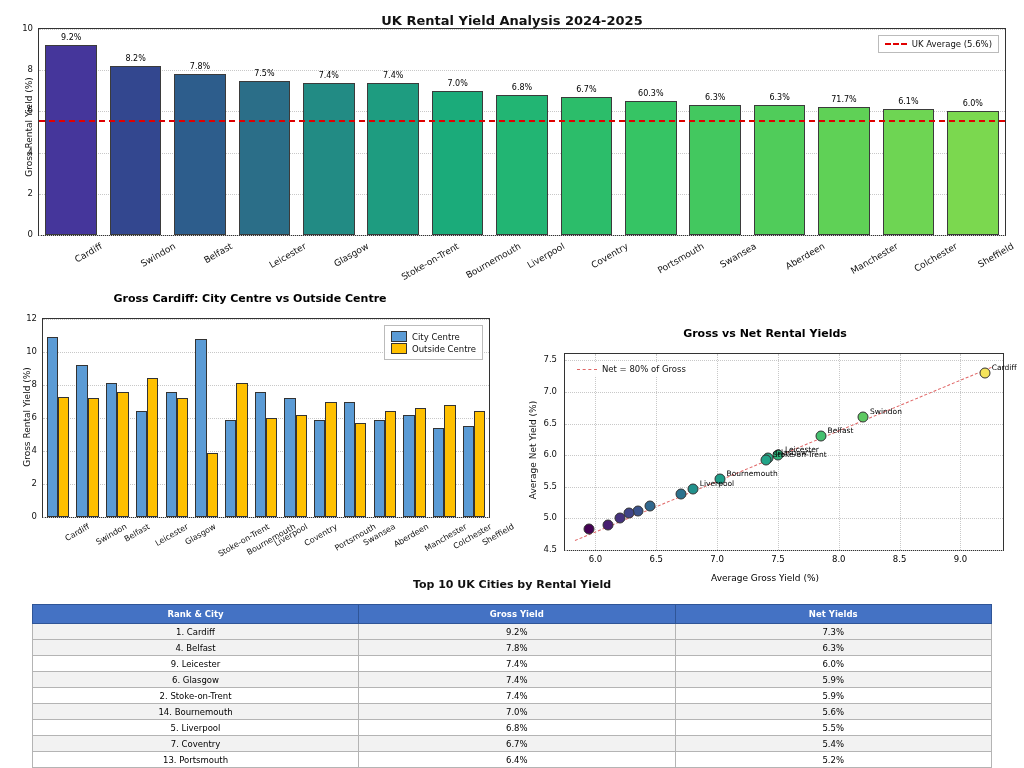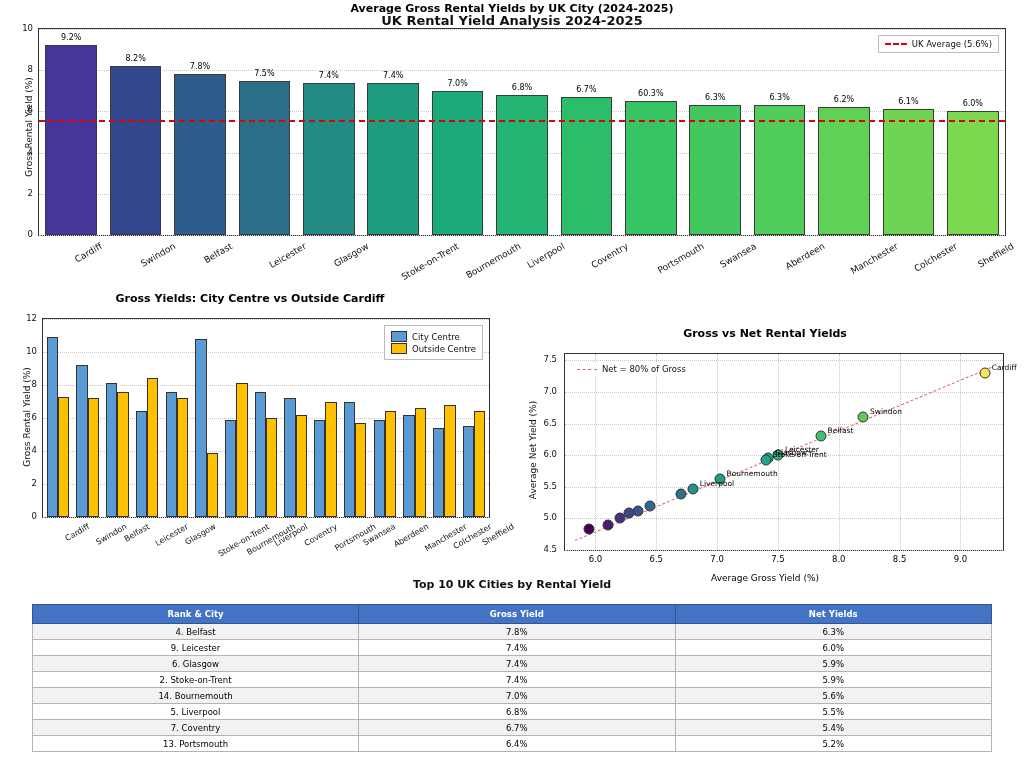--- a/index.html
+++ b/index.html
@@ -186,21 +186,20 @@
   table.ranking col.c1 { width: 34%; }
   table.ranking col.c2 { width: 33%; }
   table.ranking col.c3 { width: 33%; }
 </style>
 </head>
 <body>
 
 <div class="page">
 
   <div class="panel" id="main-chart">
-    <div class="title" style="position:absolute; left:0; top:2px; width:1024px;">Average Gross Rental Yields by UK City (2024-2025)</div>
     <div class="suptitle" style="position:absolute; left:0; top:13px; width:1024px;">UK Rental Yield Analysis 2024-2025</div>
 
     <div class="ylab-rot" style="left:-56px; top:122px; width:170px;">Gross Rental Yield (%)</div>
 
     <div class="plotbox" id="main-plot">
         <div class="grid-h" style="top: 206px;"></div>
         <div class="ytick" style="left: -32px; top: 200px;">0</div>
         <div class="grid-h" style="top: 164.8px;"></div>
         <div class="ytick" style="left: -32px; top: 158.8px;">2</div>
         <div class="grid-h" style="top: 123.6px;"></div>
@@ -241,38 +240,38 @@
         <div class="bar" style="left: 586.04px; width: 51.52px; height: 133.9px; background: rgb(54, 196, 100);"></div>
         <div class="bar-label" style="left: 579.6px; width: 64.4px; top: 60.1px;">60.3%</div>
         <div class="xtick-rot" style="left: 609.8px; top: 212px;">Portsmouth</div>
         <div class="bar" style="left: 650.44px; width: 51.52px; height: 129.78px; background: rgb(67, 200, 95);"></div>
         <div class="bar-label" style="left: 644px; width: 64.4px; top: 64.22px;">6.3%</div>
         <div class="xtick-rot" style="left: 674.2px; top: 212px;">Swansea</div>
         <div class="bar" style="left: 714.84px; width: 51.52px; height: 129.78px; background: rgb(80, 204, 90);"></div>
         <div class="bar-label" style="left: 708.4px; width: 64.4px; top: 64.22px;">6.3%</div>
         <div class="xtick-rot" style="left: 738.6px; top: 212px;">Aberdeen</div>
         <div class="bar" style="left: 779.24px; width: 51.52px; height: 127.72px; background: rgb(95, 209, 86);"></div>
-        <div class="bar-label" style="left: 772.8px; width: 64.4px; top: 66.28px;">6.2%</div>
+        <div class="bar-label" style="left: 772.8px; width: 64.4px; top: 66.28px;">71.7%</div>
         <div class="xtick-rot" style="left: 803px; top: 212px;">Manchester</div>
         <div class="bar" style="left: 843.64px; width: 51.52px; height: 125.66px; background: rgb(110, 213, 83);"></div>
         <div class="bar-label" style="left: 837.2px; width: 64.4px; top: 68.34px;">6.1%</div>
         <div class="xtick-rot" style="left: 867.4px; top: 212px;">Colchester</div>
         <div class="bar" style="left: 908.04px; width: 51.52px; height: 123.6px; background: rgb(123, 216, 79);"></div>
         <div class="bar-label" style="left: 901.6px; width: 64.4px; top: 70.4px;">6.0%</div>
         <div class="xtick-rot" style="left: 931.8px; top: 212px;">Sheffield</div>
         <div class="avg-line" style="top: 90.64px;"></div>
         <div class="legend-box" style="right: 6px; top: 6px;">
           <span class="legend-dash"></span>
           <span>UK Average (5.6%)</span>
         </div>
       </div>
   </div>
 
   <div class="panel" id="grouped-chart">
-    <div class="title" style="position:absolute; left:0; top:0px; width:500px;">Gross Yields: City Centre vs Outside Cardiff</div>
+    <div class="title" style="position:absolute; left:0; top:0px; width:500px;">Gross Cardiff: City Centre vs Outside Centre</div>
     <div class="ylab-rot" style="left:-58px; top:120px; width:170px;">Gross Rental Yield (%)</div>
     <div class="plotbox" id="grouped-plot">
         <div class="grid-h" style="top: 198px;"></div>
         <div class="ytick" style="left: -32px; top: 192px;">0</div>
         <div class="grid-h" style="top: 165px;"></div>
         <div class="ytick" style="left: -32px; top: 159px;">2</div>
         <div class="grid-h" style="top: 132px;"></div>
         <div class="ytick" style="left: -32px; top: 126px;">4</div>
         <div class="grid-h" style="top: 99px;"></div>
         <div class="ytick" style="left: -32px; top: 93px;">6</div>
@@ -414,20 +413,25 @@
         </colgroup>
       <thead>
         <tr>
           <th>Rank &amp; City</th>
           <th>Gross Yield</th>
           <th>Net Yields</th>
         </tr>
       </thead>
       <tbody id="table-body">
           <tr>
+            <td>1. Cardiff</td>
+            <td>9.2%</td>
+            <td>7.3%</td>
+          </tr>
+          <tr>
             <td>4. Belfast</td>
             <td>7.8%</td>
             <td>6.3%</td>
           </tr>
           <tr class="alt">
             <td>9. Leicester</td>
             <td>7.4%</td>
             <td>6.0%</td>
           </tr>
           <tr>

